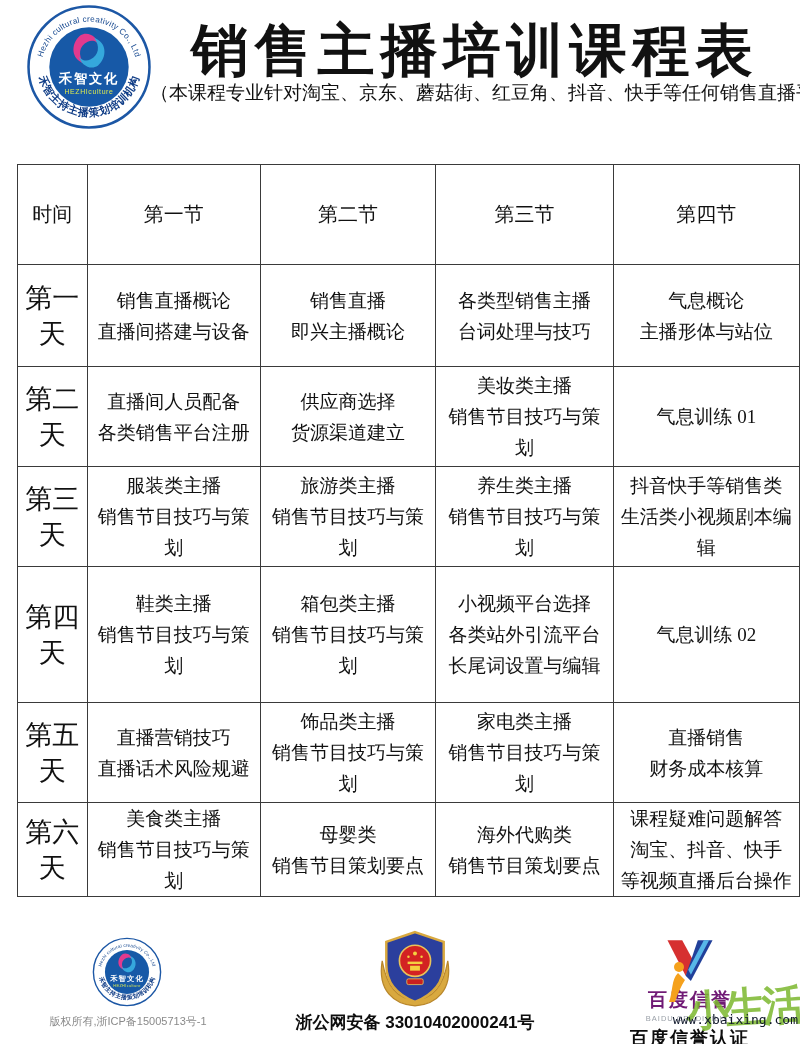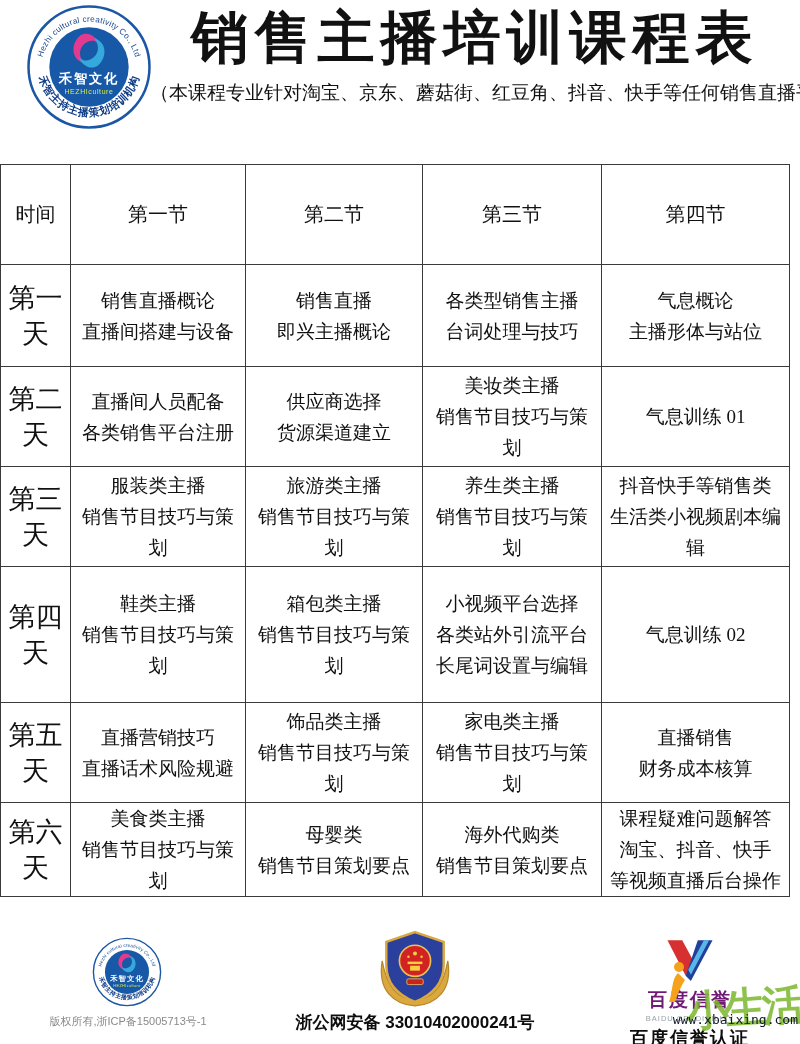--- a/index.html
+++ b/index.html
@@ -1,27 +1,27 @@
 <!DOCTYPE html>
 <html><head>
 <meta charset="utf-8">
 <style>
   html,body{margin:0;padding:0;background:#fff;}
   .page{position:relative;width:800px;height:1044px;background:#fff;overflow:hidden;
         font-family:"Liberation Serif","DejaVu Serif",serif;color:#111;}
 
   
   .hz-logo{position:absolute;left:26px;top:4px;width:126px;height:126px;}
-  .title{position:absolute;left:165px;top:5px;width:620px;text-align:center;
+  .title{position:absolute;left:165px;top:18px;width:620px;text-align:center;
          font-size:57px;font-weight:700;letter-spacing:6px;line-height:1.15;white-space:nowrap;}
   .subtitle{position:absolute;left:150px;top:80px;width:650px;text-align:center;
             font-size:19px;letter-spacing:0px;white-space:nowrap;}
 
   
-  table.course{position:absolute;left:0;top:164px;border-collapse:collapse;table-layout:fixed;padding-left:20px;}
+  table.course{position:absolute;left:17px;top:164px;border-collapse:collapse;table-layout:fixed;padding-left:20px;}
   table.course th,table.course td{border:1.5px solid #3a3a3a;text-align:center;vertical-align:middle;
         font-weight:400;padding:0 4px;}
   table.course th{font-size:20px;}
   td.day{font-size:27px;}
   td.cell{font-size:19px;}
   .ln{line-height:31px;}
   tr.hdr{height:100px;}
   tr.r1{height:102px;} tr.r2{height:100px;} tr.r3{height:100px;}
   tr.r4{height:136px;} tr.r5{height:100px;} tr.r6{height:94px;}
 

